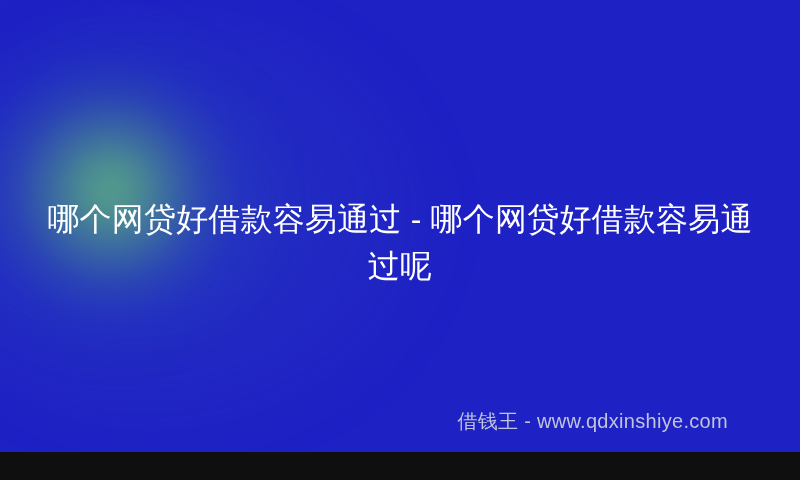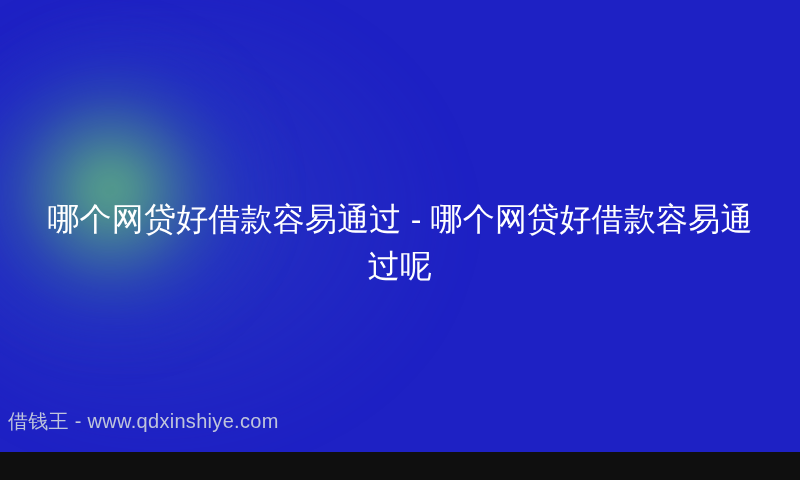--- a/index.html
+++ b/index.html
@@ -80,23 +80,24 @@
     font-size: 32px;
     font-weight: 400;
     line-height: 47px;
     letter-spacing: 0.2px;
     white-space: normal;
   }
 
   
   .footer {
     position: absolute;
-    left: 8px;
+    left: 0;
     right: 72px;
     top: 406px;
+    text-align: right;
     color: #bfc4dc;
     font-size: 20px;
     font-weight: 400;
     line-height: 30px;
     letter-spacing: 0.3px;
   }
 </style>
 </head>
 <body>
 

